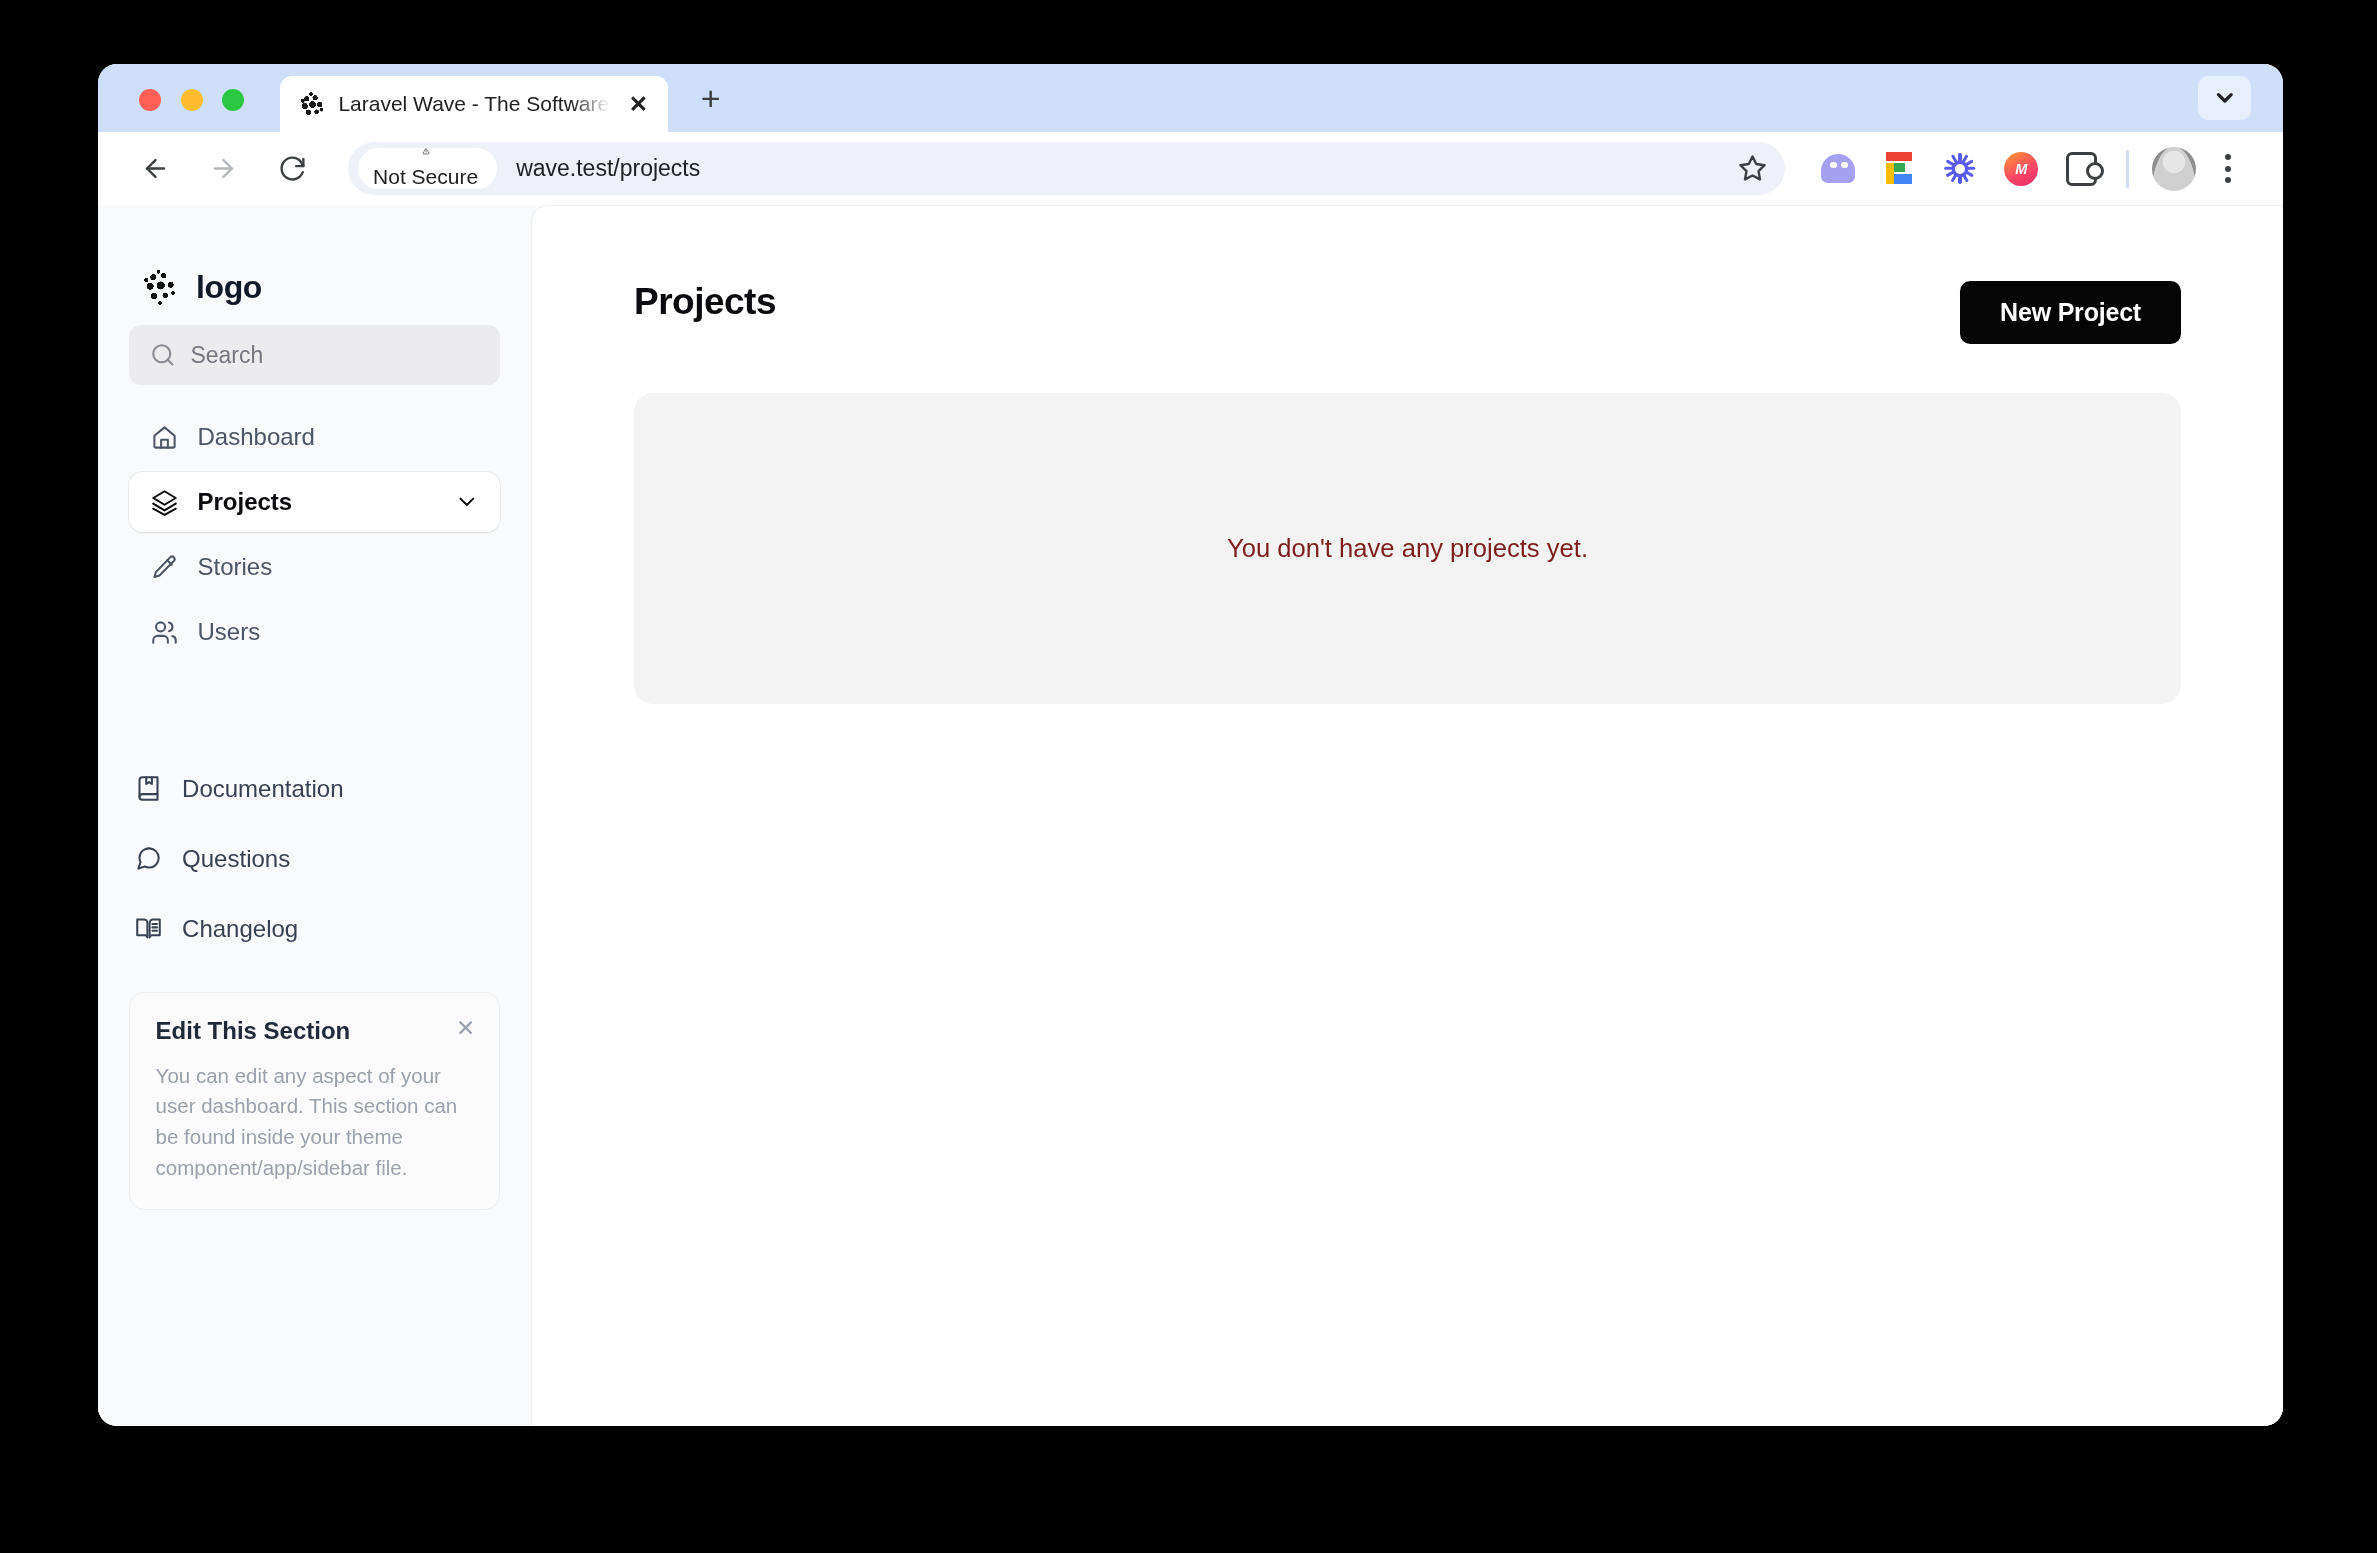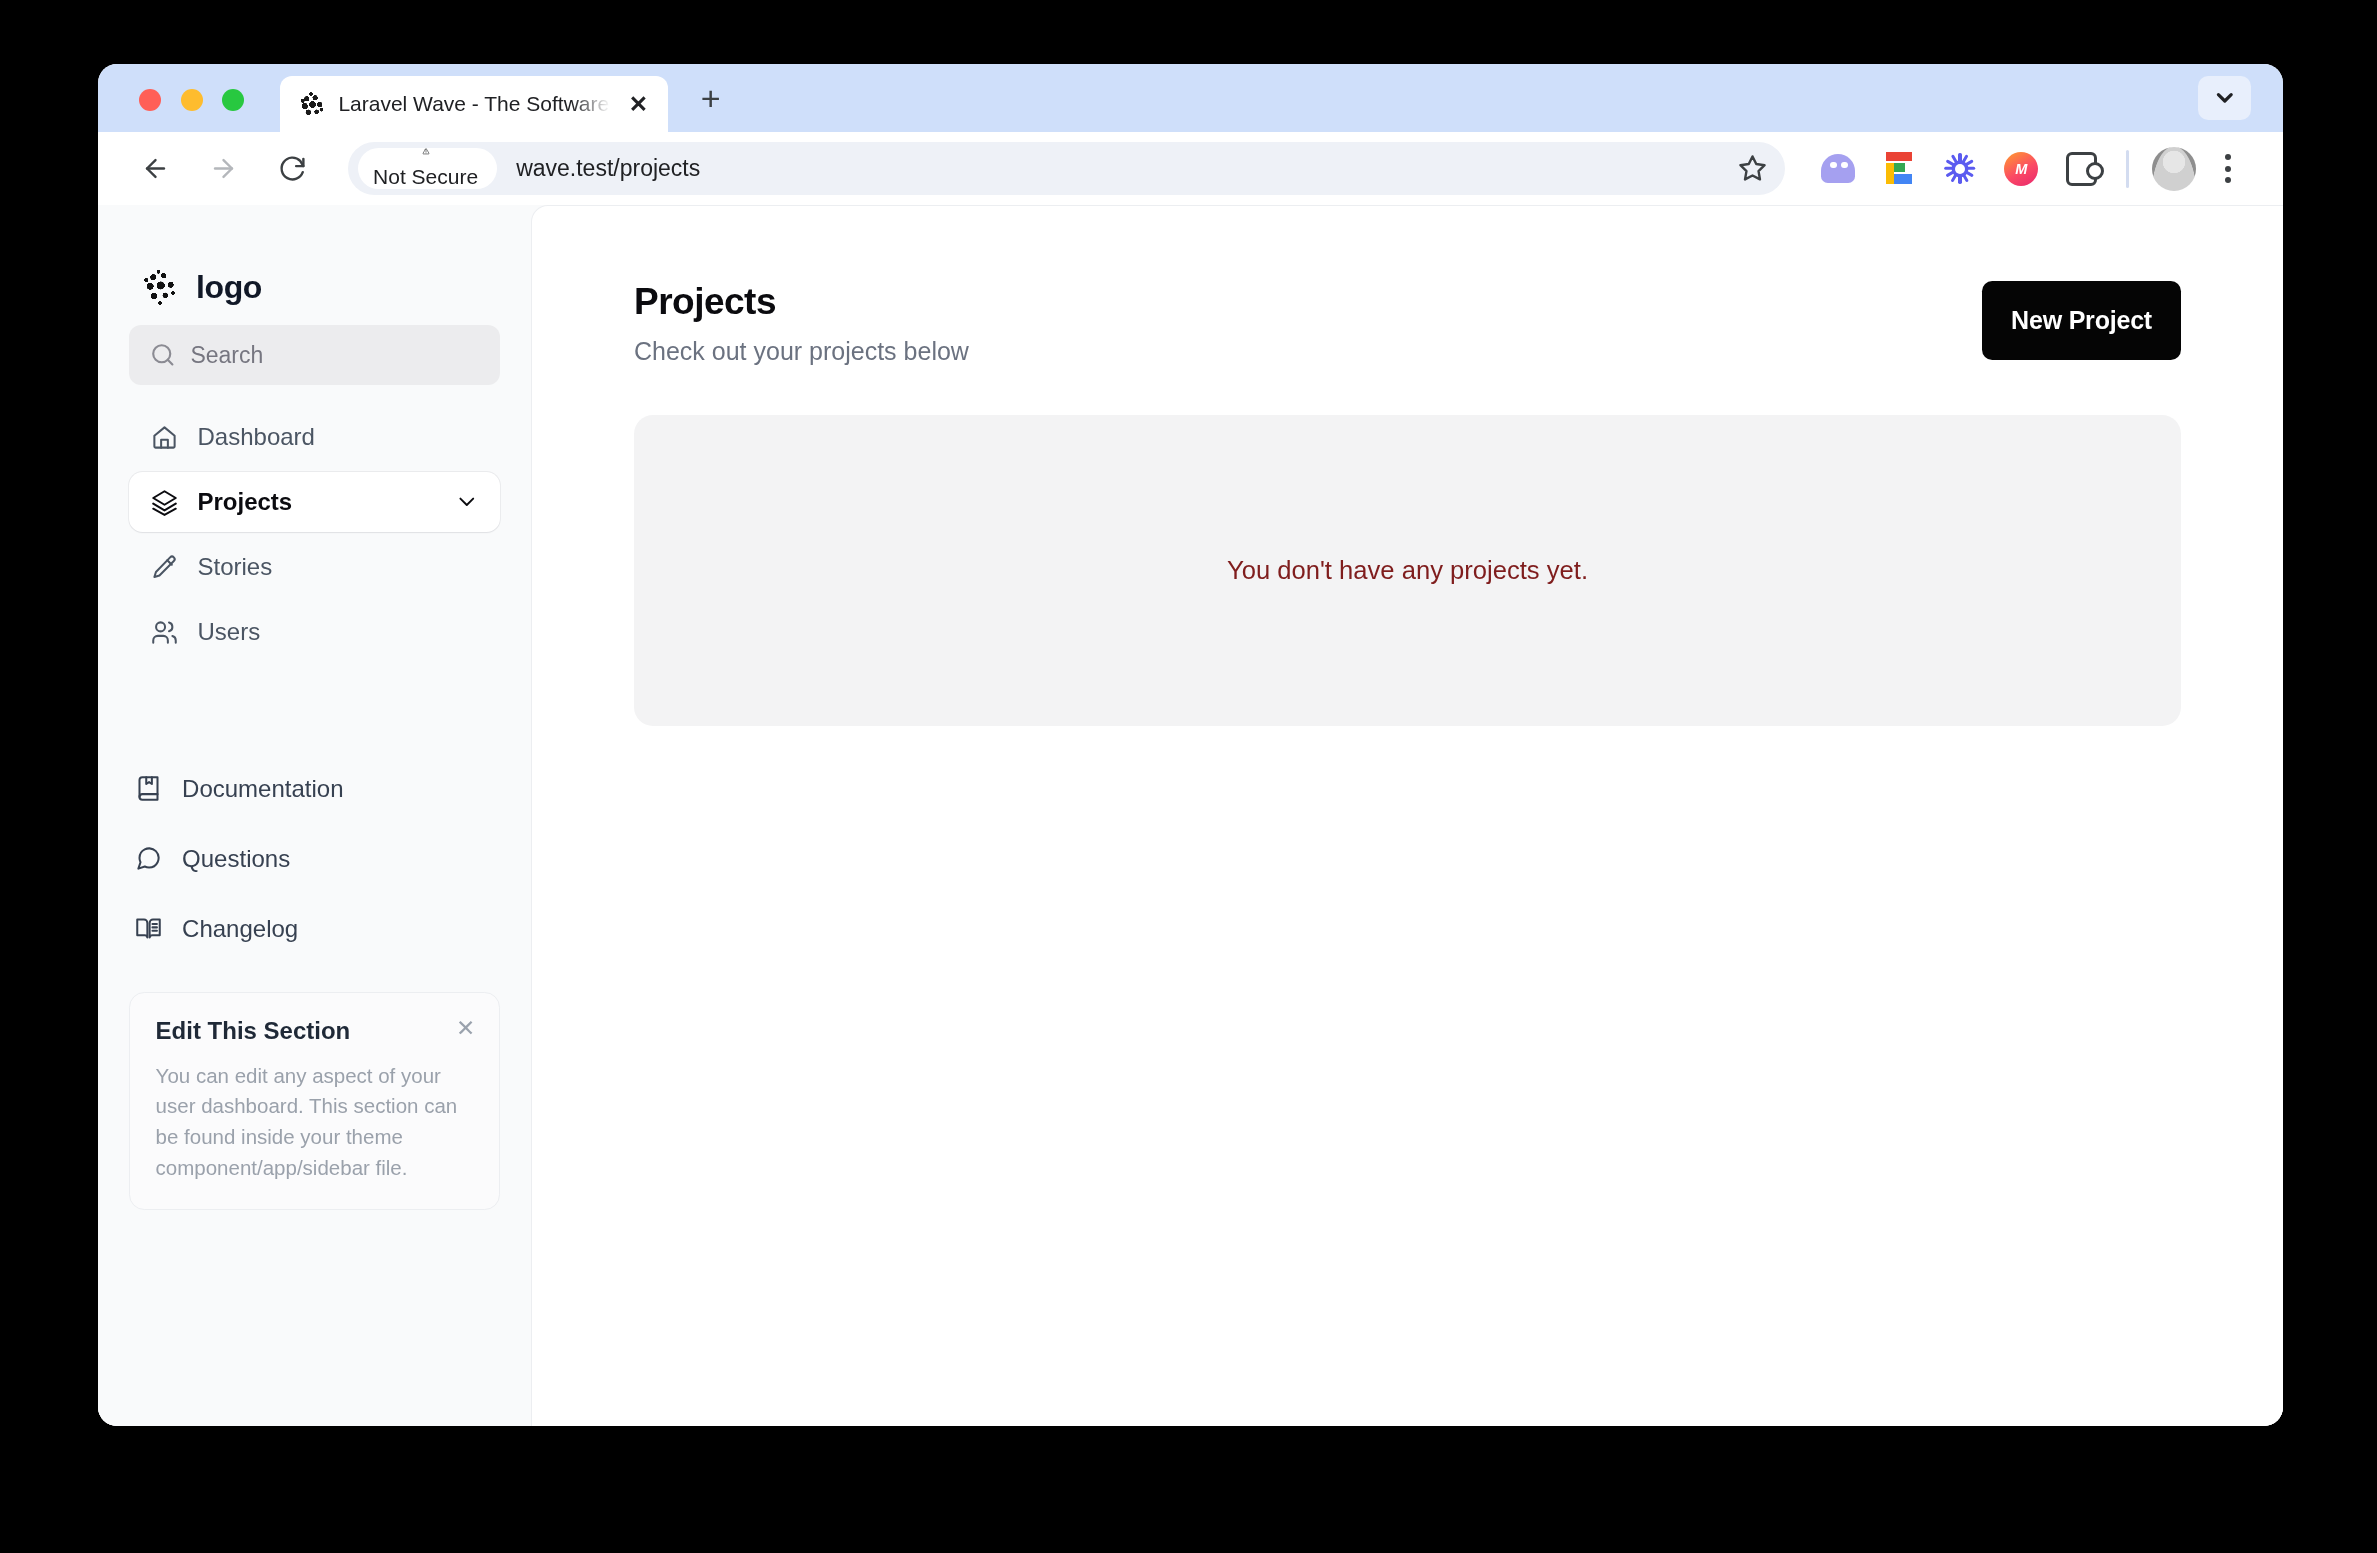--- a/index.html
+++ b/index.html
@@ -343,21 +343,21 @@
     padding: 75px 102px 0 102px;
     position: relative;
   }
   .main-header { display:flex; align-items:flex-start; }
   .main-titles { flex: 1 1 auto; }
   .page-title { font-size: 37px; font-weight: 700; color:#0b0b0f; letter-spacing:-0.5px; }
   .page-sub { margin-top: 13.6px; font-size: 25px; color:#6b7280; }
   .primary-btn {
     background:#050505; color:#ffffff;
     border: none; border-radius: 10.2px;
-    height: 79px; padding: 0 29px;
+    height: 63px; padding: 0 40px;
     font-size: 25px; font-weight: 700;
     font-family: "Liberation Sans", sans-serif;
     letter-spacing: -0.2px;
   }
   .empty-card {
     margin-top: 49px;
     height: 311px;
     background: #f3f3f4;
     border-radius: 19px;
     display:flex; align-items:center; justify-content:center;
@@ -575,21 +575,20 @@
         <div class="edit-card-close">✕</div>
         <div class="edit-card-body">You can edit any aspect of your user dashboard. This section can be found inside your theme component/app/sidebar file.</div>
       </div>
 
     </div>
 
     <div class="main">
       <div class="main-header">
         <div class="main-titles">
           <div class="page-title">Projects</div>
-          <div class="page-sub">Check out your projects below</div>
         </div>
         <button class="primary-btn">New Project</button>
       </div>
 
       <div class="empty-card">
         <span class="empty-text">You don't have any projects yet.</span>
       </div>
     </div>
 
   </div>

